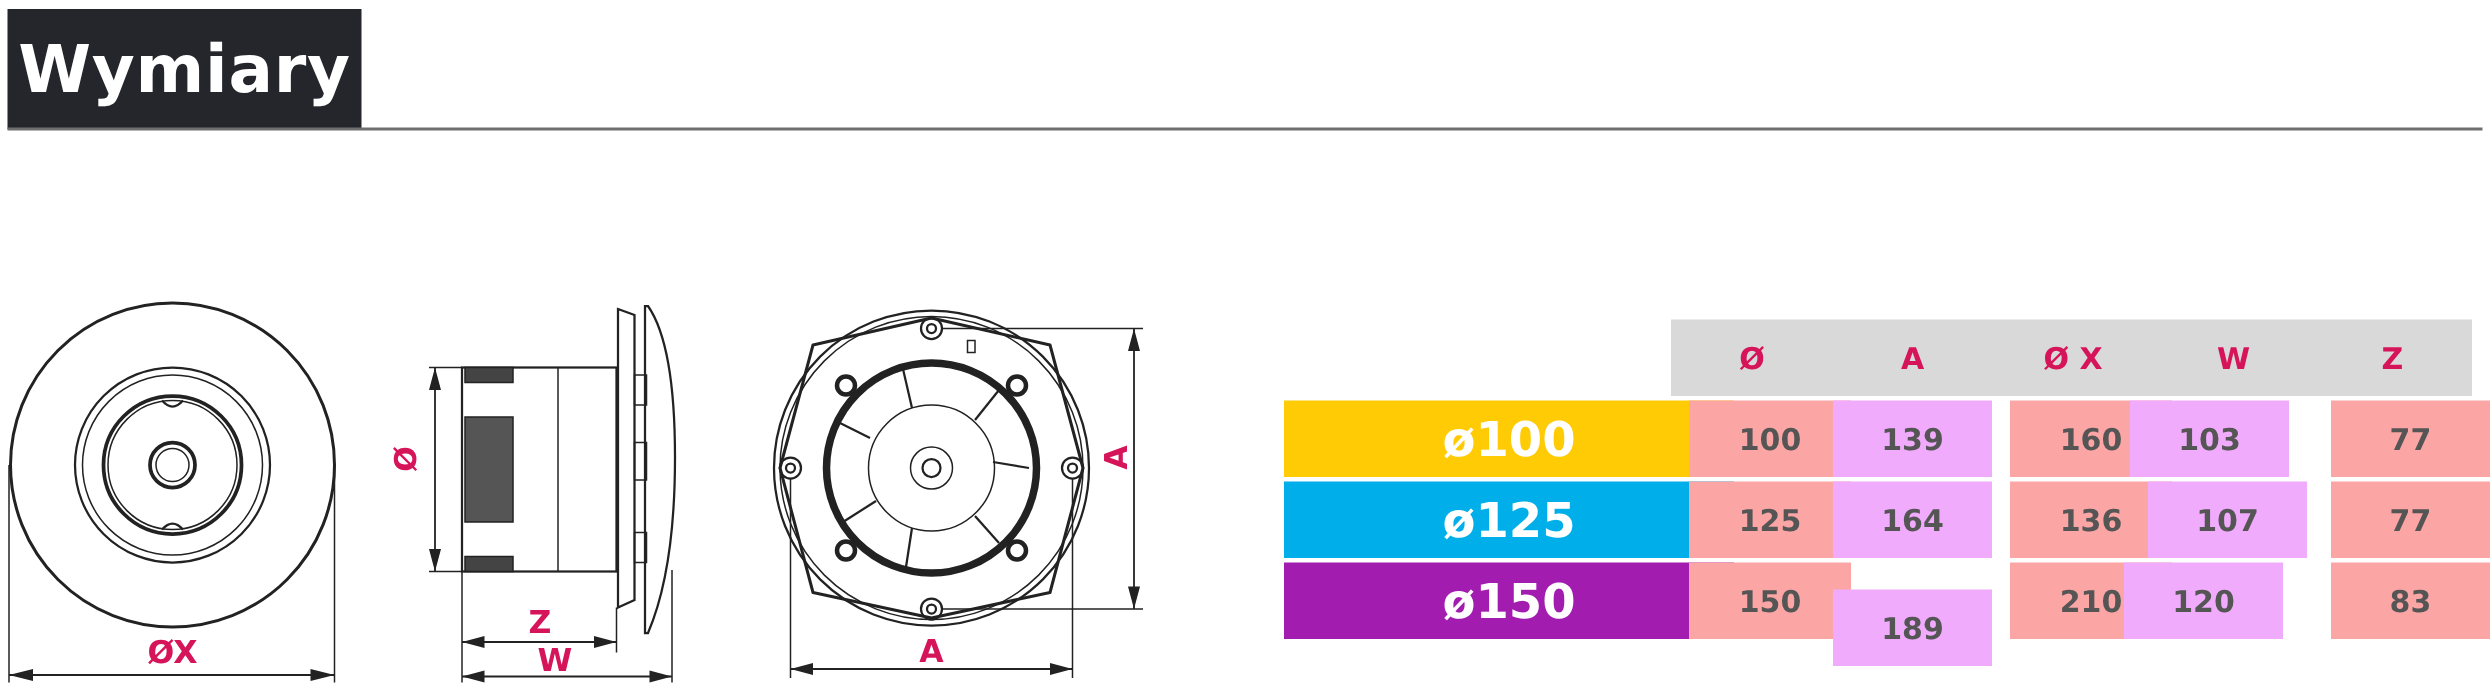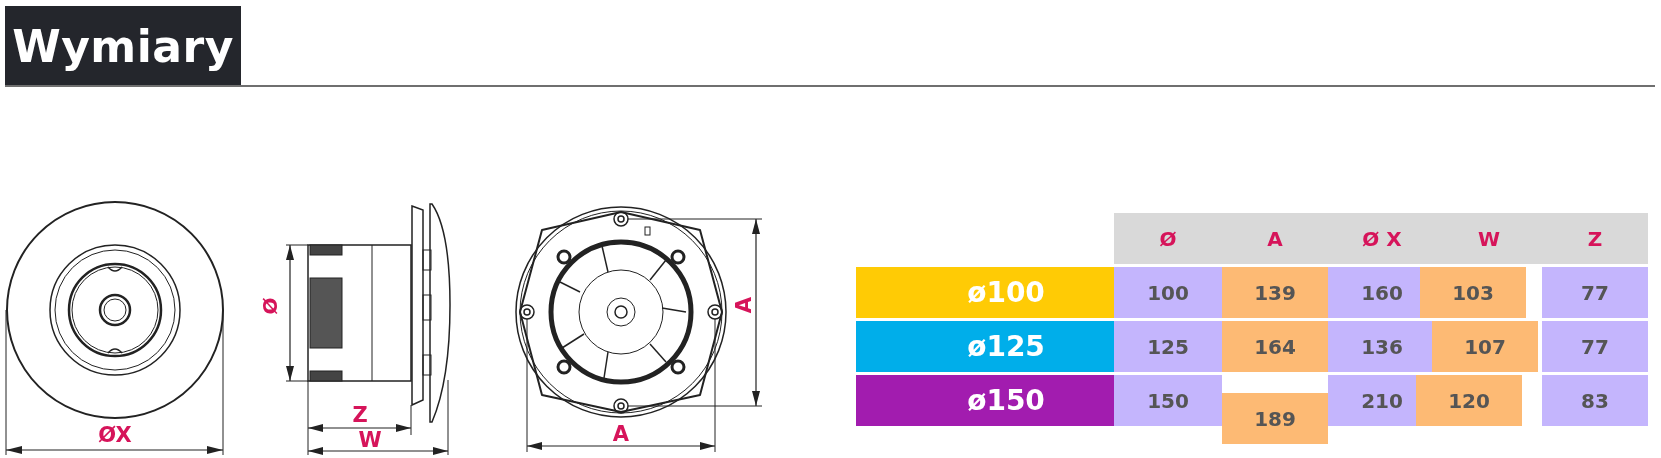--- a/index.html
+++ b/index.html
@@ -3,24 +3,24 @@
   <meta charset="utf-8">
   <style>
     html, body { margin:0; padding:0; background:#ffffff; }
     body { width:1661px; height:458px; position:relative; overflow:hidden; font-family:"DejaVu Sans", sans-serif; }
     .title-box { position:absolute; left:5px; top:6px; width:236px; height:80px; background:#24262c; color:#fff; font-weight:bold; font-size:44px; display:flex; align-items:center; justify-content:center; letter-spacing:0.5px; }
     .rule { position:absolute; left:5px; top:85px; width:1650px; height:2px; background:#6f6f6f; }
     .drawing { position:absolute; }
     .dim-label { fill:#d6145a; font-family:"DejaVu Sans", sans-serif; font-weight:bold; }
     .tbl { position:absolute; left:856px; top:213px; }
     .hdr { position:absolute; top:0; height:51px; background:#d9d9d9; color:#d6145a; font-weight:bold; font-size:20px; display:flex; align-items:center; justify-content:center; }
-    .row-label { position:absolute; left:0; width:300px; height:51px; color:#fff; font-weight:bold; font-size:28px; display:flex; align-items:center; justify-content:center; }
+    .row-label { position:absolute; left:0; width:300px; height:51px; color:#fff; font-weight:bold; font-size:32px; display:flex; align-items:center; justify-content:center; }
     .cell { position:absolute; height:51px; color:#555; font-weight:bold; font-size:20px; display:flex; align-items:center; justify-content:center; }
-    .c-dark { background:#c4b5fd; }
-    .c-light { background:#fdba74; }
+    .c-dark { background:#fca5a5;margin-left:12px; }
+    .c-light { background:#f0abfc; }
   </style>
 </head>
 <body>
 
 <div class="title-box">
   <span>Wymiary</span>
 </div>
 <div class="rule"></div>
 
 <svg class="drawing" style="left:0;top:180px" width="250" height="278" viewBox="0 0 250 278">

